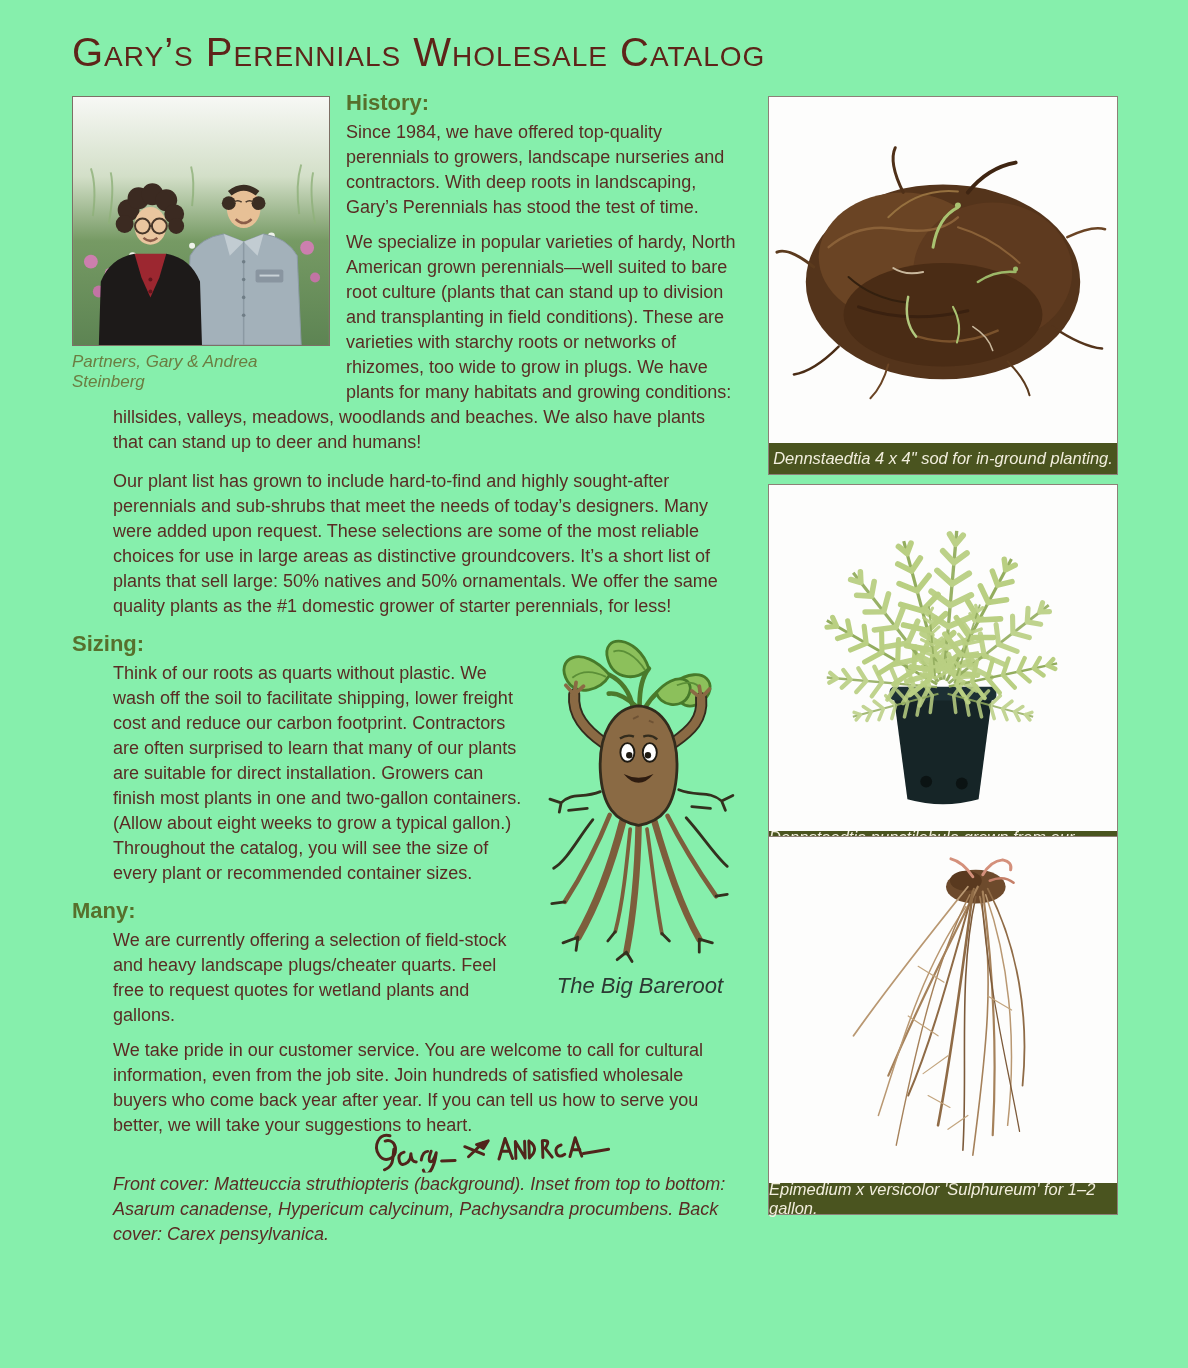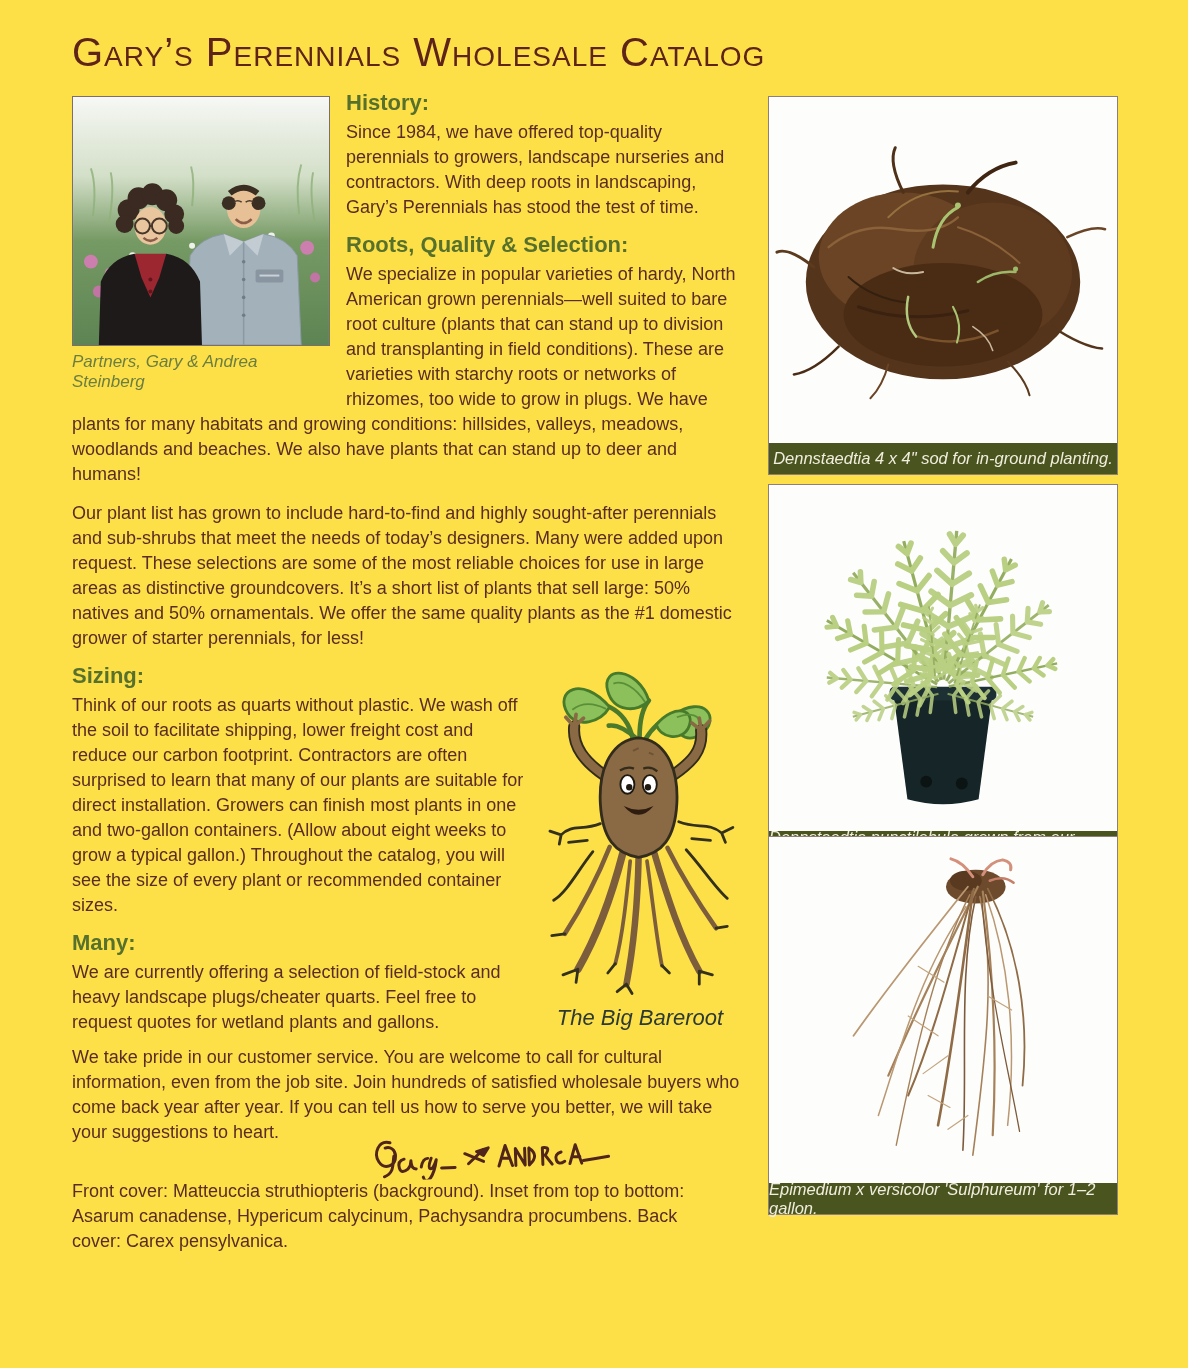--- a/index.html
+++ b/index.html
@@ -1,33 +1,33 @@
 <!DOCTYPE html>
 <html><head>
 <meta charset="utf-8">
 <style>
   html,body{margin:0;padding:0;background:#ffffff;}
-  .page{position:relative;width:1188px;height:1368px;background:#fde047;overflow:hidden;
+  .page{position:relative;width:1188px;height:1368px;background:#86efac;overflow:hidden;
         font-family:"Liberation Sans",sans-serif;color:#5a2c24;}
   
   .title{position:absolute;left:72px;top:30px;font-variant:small-caps;font-size:40px;
          letter-spacing:1px;color:#5e2419;font-weight:500;}
   
   .leftcol{position:absolute;left:72px;top:88px;width:668px;}
-  .leftcol p{margin:0 0 10px;font-size:18px;line-height:25px;color:#5a2c24;}
+  .leftcol p{margin:0 0 10px;font-size:18px;line-height:25px;color:#5a2c24;padding-left:41px;}
   h2.sec{font-size:22px;font-weight:bold;color:#57702c;margin:12px 0 4px;font-family:"Liberation Sans",sans-serif;}
   h2.first{margin-top:2px;}
   figure.partners{float:left;width:258px;margin:6px 16px 2px 0;}
   figure.partners .frame{border:1px solid #7d6f65;background:#fff;line-height:0;}
   figure.partners figcaption{font-style:italic;color:#6b7d41;font-size:17px;margin-top:6px;line-height:20px;}
   aside.mascot{float:right;width:200px;margin:4px 0 4px 12px;text-align:center;}
   .mascot-cap{font-style:italic;color:#2c3a33;font-size:22px;margin-top:0px;}
   .service-h{clear:right;}
   .signature{margin:-34px 0 4px 298px;transform:rotate(-2deg);line-height:0;}
-  .footer{margin-top:42px;font-size:16.5px;line-height:24px;color:#5a2c24;width:640px;}
+  .footer{margin-top:42px;font-style:italic;font-size:16.5px;line-height:24px;color:#5a2c24;width:640px;}
   
   .rightcol{position:absolute;left:768px;top:96px;width:350px;}
   .card{position:absolute;left:0;width:348px;border:1px solid #8d8077;background:#fff;}
   .card .photo{height:346px;background:#fefefe;line-height:0;overflow:hidden;}
   .card .band{height:31px;background:#4a541f;display:flex;align-items:center;justify-content:center;
               color:#f2eedd;font-style:italic;font-size:16.5px;}
   .c1{top:0;} .c2{top:388px;} .c3{top:740px;}
 </style>
 </head>
 <body>
@@ -106,21 +106,20 @@
             <path d="M-7,14 q7,6 14,0" stroke="#8a5d49" stroke-width="2.5" fill="none"></path>
           </g>
         </svg>
       </div>
       <figcaption>Partners, Gary &amp; Andrea Steinberg</figcaption>
     </figure>
 
     <h2 class="sec first">History:</h2>
     <p>Since 1984, we have offered top-quality perennials to growers, landscape nurseries and contractors. With deep roots in landscaping, Gary’s Perennials has stood the test of time.</p>
 
-    <h2 class="sec">Roots, Quality &amp; Selection:</h2>
     <p>We specialize in popular varieties of hardy, North American grown perennials—well suited to bare root culture (plants that can stand up to division and transplanting in field conditions). These are varieties with starchy roots or networks of rhizomes, too wide to grow in plugs. We have plants for many habitats and growing conditions: hillsides, valleys, meadows, woodlands and beaches. We also have plants that can stand up to deer and humans!</p>
 
     <p style="margin-top:14px;">Our plant list has grown to include hard-to-find and highly sought-after perennials and sub-shrubs that meet the needs of today’s designers. Many were added upon request. These selections are some of the most reliable choices for use in large areas as distinctive groundcovers. It’s a short list of plants that sell large: 50% natives and 50% ornamentals. We offer the same quality plants as the #1 domestic grower of starter perennials, for less!</p>
 
     <aside class="mascot">
       <svg width="196" height="336" viewBox="0 0 205 360" xmlns="http://www.w3.org/2000/svg">
         <g stroke="#4c7a2c" stroke-width="5" fill="none" stroke-linecap="round">
           <path d="M95,80 q-5,-25 -25,-35"></path>
             <path d="M102,78 q0,-28 10,-40"></path>
           <path d="M108,80 q12,-20 30,-26"></path>

